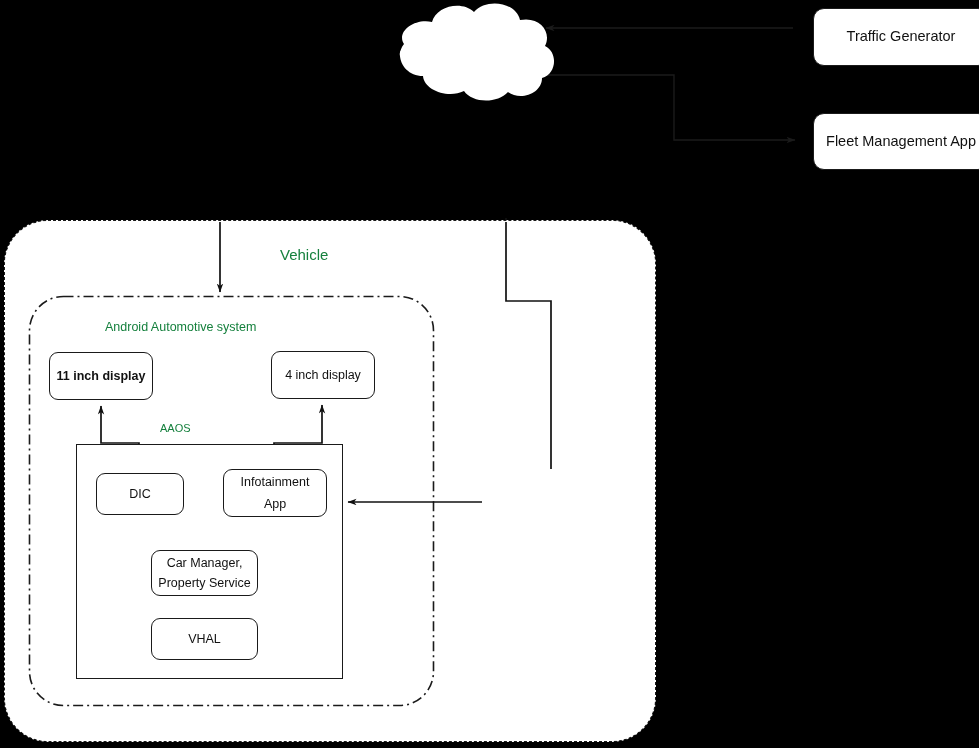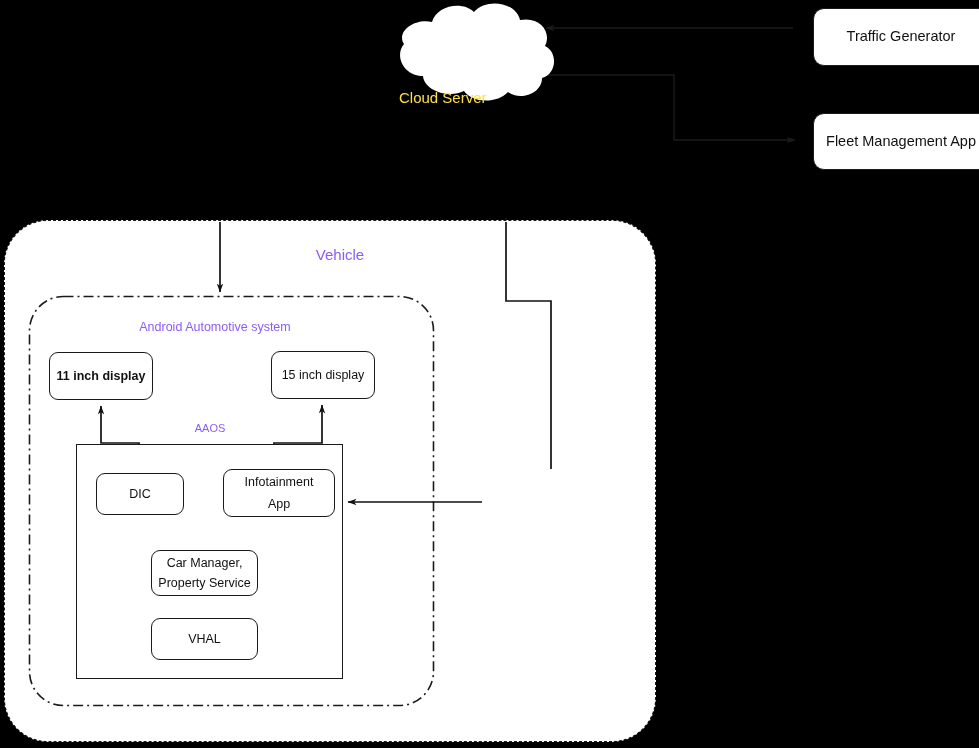--- a/index.html
+++ b/index.html
@@ -10,21 +10,21 @@
 
   .svg-layer{position:absolute;left:0;top:0;width:979px;height:748px;}
 
   .node{position:absolute;background:#ffffff;border:1.6px solid #1a1a1a;
         border-radius:9px;display:flex;align-items:center;justify-content:center;
         text-align:center;line-height:1.5;color:#111;box-sizing:border-box;}
 
   .plain-rect{position:absolute;background:#ffffff;border:1.6px solid #1a1a1a;
               border-radius:0;box-sizing:border-box;}
 
-  .container-label{position:absolute;color:#8b5cf6;text-align:center;}
+  .container-label{position:absolute;color:#15803d;}
 
   
   #traffic-generator{left:813px;top:8px;width:176px;height:58px;font-size:14.5px;
                      border-radius:11px;}
   #fleet-management-app{left:813px;top:113px;width:176px;height:57px;font-size:14.5px;
                         border-radius:11px;}
 
   
   #vehicle-container{position:absolute;left:4px;top:220px;width:652px;height:522px;
         background:#ffffff;border:1.7px dashed #1a1a1a;border-radius:44px;
@@ -35,21 +35,21 @@
   
   #display-11{left:49px;top:352px;width:104px;height:48px;font-size:12.5px;font-weight:bold;}
   #display-15{left:271px;top:351px;width:104px;height:48px;font-size:12.5px;}
 
   
   #aaos-box{left:76px;top:444px;width:267px;height:235px;}
   #aaos-label{left:160px;top:422px;width:100px;font-size:11px;}
 
   
   #dic-node{left:96px;top:473px;width:88px;height:42px;font-size:12.5px;}
-  #infotainment-node{left:223px;top:469px;width:112px;height:48px;font-size:12.5px;
+  #infotainment-node{left:223px;top:469px;width:104px;height:48px;font-size:12.5px;
                      flex-direction:column;line-height:1.75;padding-top:2px;}
   #car-manager-node{left:151px;top:550px;width:107px;height:46px;font-size:12.5px;
                     flex-direction:column;line-height:1.6;}
   #vhal-node{left:151px;top:618px;width:107px;height:42px;font-size:12.5px;}
 
   
   #mobile-application{left:482px;top:468px;width:132px;height:70px;font-size:13px;
                       border-radius:11px;}
 
   .lbl{display:block;}
@@ -114,31 +114,31 @@
     <path d="M506,222 L506,301 L551,301 L551,469" stroke="#111" stroke-width="1.7" fill="none"></path>
     <path d="M482,502 L348,502" stroke="#111" stroke-width="1.7" fill="none" marker-end="url(#arrowBlack)"></path>
     <path d="M139,473 L139,443 L101,443 L101,406" stroke="#111" stroke-width="1.7" fill="none" marker-end="url(#arrowBlack)"></path>
     <path d="M274,469 L274,443 L322,443 L322,405" stroke="#111" stroke-width="1.7" fill="none" marker-end="url(#arrowBlack)"></path>
     <path d="M179,550 L179,534 L139,534 L139,521" stroke="#111" stroke-width="1.7" fill="none" marker-end="url(#arrowBlack)"></path>
     <path d="M231,550 L231,534 L275,534 L275,523" stroke="#111" stroke-width="1.7" fill="none" marker-end="url(#arrowBlack)"></path>
     <path d="M205,618 L205,602" stroke="#111" stroke-width="1.7" fill="none" marker-end="url(#arrowBlack)"></path>
   </svg>
 
   <div style="position:absolute;left:399px;top:45px;width:140px;text-align:left;
-              font-size:15px;color:#fde047;margin-top:44px;">Cloud Server</div>
+              font-size:15px;color:#ffffff;">Cloud Server</div>
 
   <div id="traffic-generator" class="node">Traffic Generator</div>
   <div id="fleet-management-app" class="node">Fleet Management App</div>
 
   <div id="vehicle-label" class="container-label">Vehicle</div>
 
   <div id="aas-label" class="container-label">Android Automotive system</div>
 
   <div id="display-11" class="node">11 inch display</div>
-  <div id="display-15" class="node">15 inch display</div>
+  <div id="display-15" class="node">4 inch display</div>
 
   <div id="aaos-box" class="plain-rect"></div>
   <div id="aaos-label" class="container-label">AAOS</div>
 
   <div id="dic-node" class="node">DIC</div>
 
   <div id="infotainment-node" class="node">
     <span class="lbl">Infotainment</span>
     <span class="lbl">App</span>
   </div>

